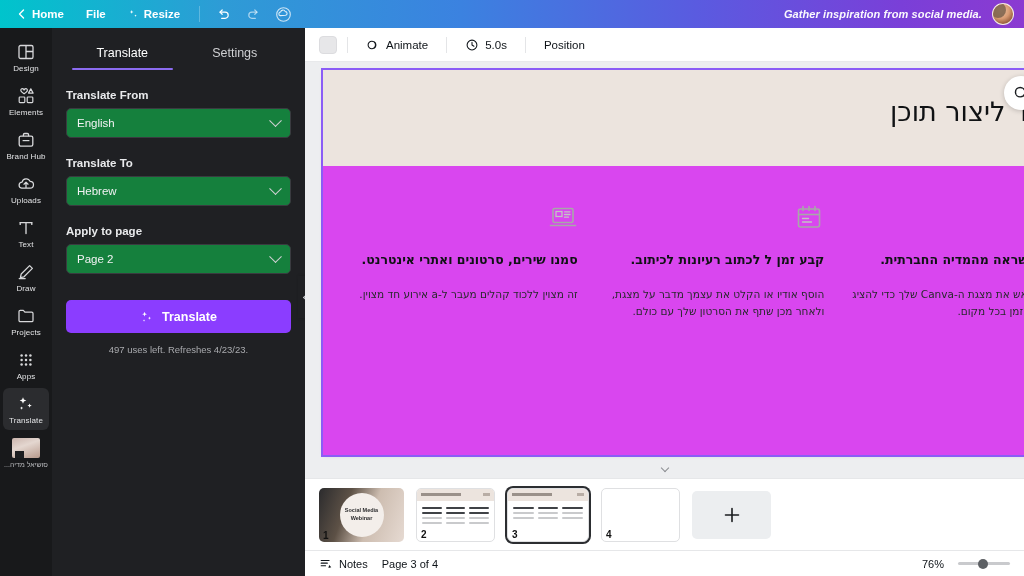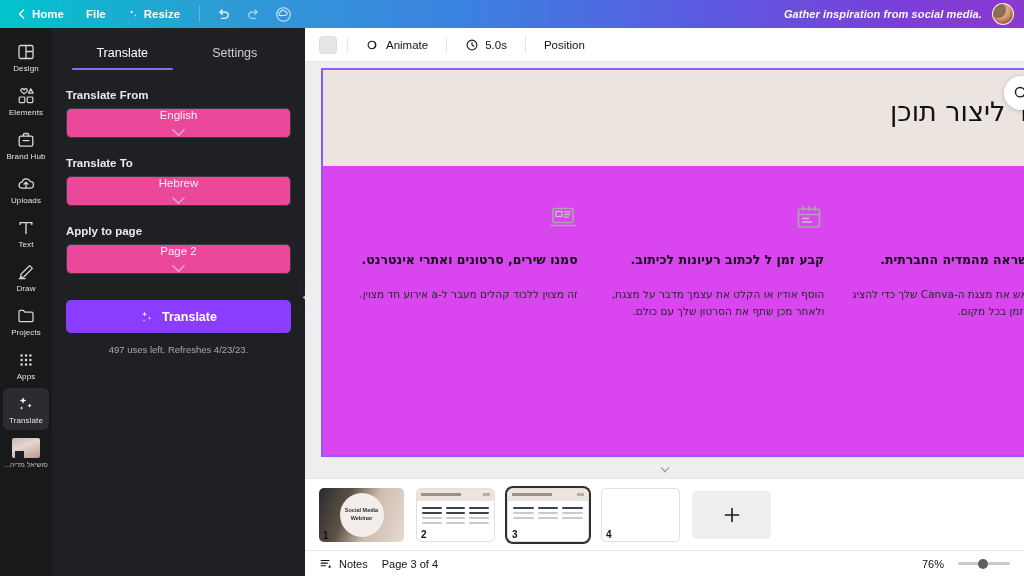--- a/index.html
+++ b/index.html
@@ -78,23 +78,23 @@
     flex: 1; text-align: center; font-size: 12.5px; padding: 8px 0 10px;
     color: #cfd0d3; cursor: pointer; position: relative;
   }
   .ptab.active { color: #fff; font-weight: 400; }
   .ptab.active::after {
     content: ""; position: absolute; left: 6px; right: 6px; bottom: 0; height: 2.5px;
     background: #8b6bf0; border-radius: 2px;
   }
   .field-label { font-size: 11.5px; color: #e9eaec; margin: 19px 0 7px; font-weight: 700; }
   .select {
-    height: 30px; background: #ec4899; border: 1px solid #3a3b40; border-radius: 5px;
+    height: 30px; background: #15803d; border: 1px solid #3a3b40; border-radius: 5px;
     display: flex; align-items: center; padding: 0 10px; cursor: pointer;
-    font-size: 11.5px; color: #f2f2f4; flex-direction: column;
+    font-size: 11.5px; color: #f2f2f4;
   }
   .select span.val { flex: 1; }
   .caret { width: 9px; height: 9px; border-right: 1.6px solid #cfd0d3; border-bottom: 1.6px solid #cfd0d3; transform: rotate(45deg) translate(-2px,-2px); }
   .translate-btn {
     margin-top: 26px; height: 33px; border-radius: 5px;
     background: #8b3dff; color: #fff; font-size: 12.5px; font-weight: 700;
     display: flex; align-items: center; justify-content: center; gap: 8px; cursor: pointer;
   }
   .uses { margin-top: 11px; text-align: center; font-size: 9.5px; color: #a9aaae; }
   .collapse-handle {

